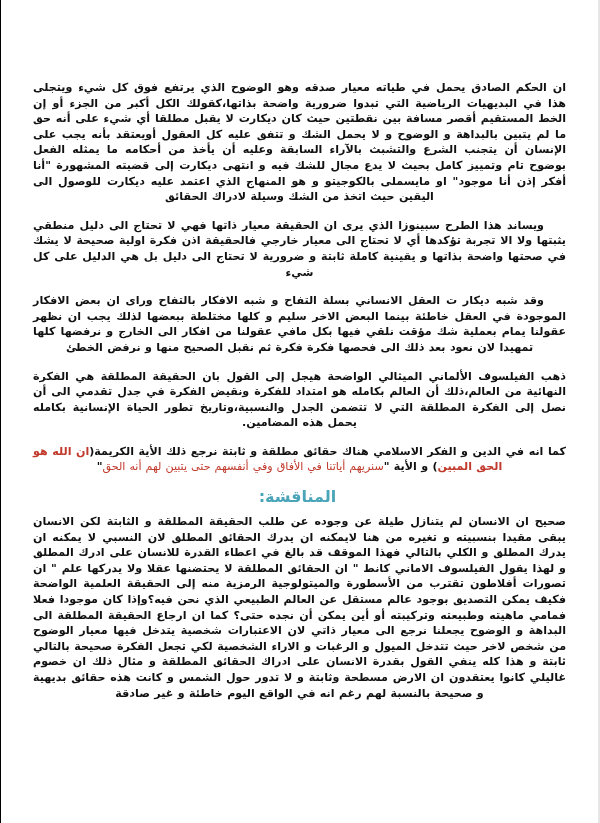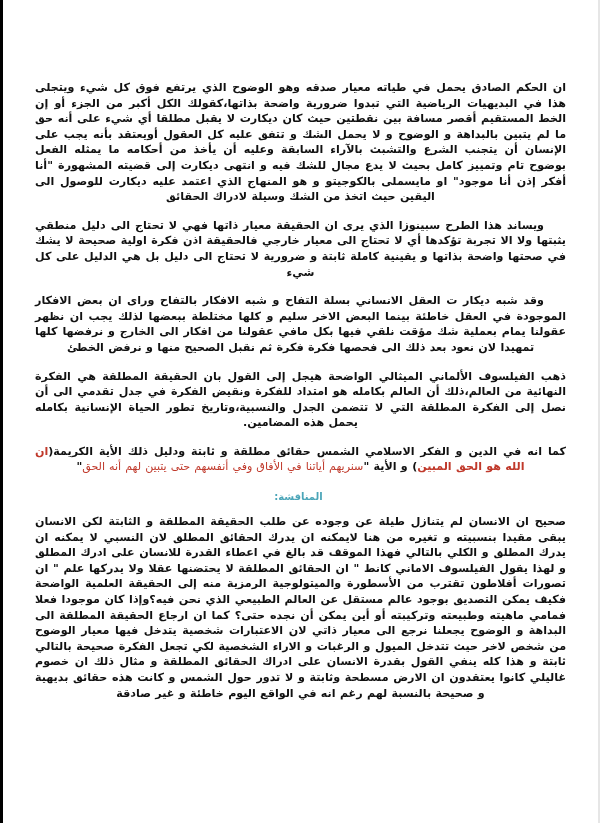--- a/index.html
+++ b/index.html
@@ -14,21 +14,21 @@
     font-family: "DejaVu Sans", "Liberation Sans", sans-serif;
     overflow: hidden;
   }
   .page {
     position: relative;
     width: 600px;
     height: 823px;
     background: #ffffff;
     box-sizing: border-box;
     border-right: 2px solid #e6e6e6;
-    border-left: 3px solid #000000;
+    border-left: 1px solid #000000;
     overflow: hidden;
   }
   .page-body {
     position: absolute;
     top: 80px;
     right: 32px;
     left: 32px;
     direction: rtl;
     text-align: justify;
     text-align-last: center;
@@ -58,21 +58,21 @@
     color: #c0392b;
     font-weight: bold;
   }
   .verse-2 {
     color: #c0392b;
     font-weight: normal;
   }
 
   
   .section-heading {
-    font-size: 10px;
+    font-size: 16px;
     line-height: 16px;
     font-weight: bold;
     color: #4aa5b8;
     text-align: right;
     direction: rtl;
     margin: 0 0 9px 0;
     padding-right: 4px;
   }
   .discussion-para {
     margin-bottom: 0;
@@ -85,20 +85,20 @@
   <div class="page-body">
 
     <p class="para">ان الحكم الصادق يحمل في طياته معيار صدقه وهو الوضوح الذي يرتفع فوق كل شيء ويتجلى هذا في البديهيات الرياضية التي تبدوا ضرورية واضحة بذاتها،كقولك الكل أكبر من الجزء أو إن الخط المستقيم أقصر مسافة بين نقطتين حيث كان ديكارت لا يقبل مطلقا أي شيء على أنه حق ما لم يتبين بالبداهة و الوضوح و لا يحمل الشك و تتفق عليه كل العقول أويعتقد بأنه يجب على الإنسان أن يتجنب الشرع والتشبث بالآراء السابقة وعليه أن يأخذ من أحكامه ما يمثله الفعل بوضوح تام وتمييز كامل بحيث لا يدع مجال للشك فيه و انتهى ديكارت إلى قضيته المشهورة "أنا أفكر إذن أنا موجود" او مايسملى بالكوجيتو و هو المنهاج الذي اعتمد عليه ديكارت للوصول الى اليقين حيث اتخذ من الشك وسيلة لادراك الحقائق</p>
 
     <p class="para indent">ويساند هذا الطرح سبينوزا الذي يرى ان الحقيقة معيار ذاتها فهي لا تحتاج الى دليل منطقي يثبتها ولا الا تجربة تؤكدها أي لا تحتاج الى معيار خارجي فالحقيقة اذن فكرة اولية صحيحة لا يشك في صحتها واضحة بذاتها و يقينية كاملة ثابتة و ضرورية لا تحتاج الى دليل بل هي الدليل على كل شيء</p>
 
     <p class="para indent">وقد شبه ديكار ت العقل الانساني بسلة التفاح و شبه الافكار بالتفاح وراى ان بعض الافكار الموجودة في العقل خاطئة بينما البعض الاخر سليم و كلها مختلطة ببعضها لذلك يجب ان نظهر عقولنا يمام بعملية شك مؤقت نلقي فيها بكل مافي عقولنا من افكار الى الخارج و نرفضها كلها تمهيدا لان نعود بعد ذلك الى فحصها فكرة فكرة ثم نقبل الصحيح منها و نرفض الخطئ</p>
 
     <p class="para">ذهب الفيلسوف الألماني الميثالي الواضحة هيجل إلى القول بان الحقيقة المطلقة هي الفكرة النهائية من العالم،ذلك أن العالم بكامله هو امتداد للفكرة ونقيض الفكرة في جدل تقدمي الى أن نصل إلى الفكرة المطلقة التي لا تتضمن الجدل والنسبية،وتاريخ تطور الحياة الإنسانية بكامله يحمل هذه المضامين.</p>
 
-    <p class="para scripture-block"><span>كما انه في الدين و الفكر الاسلامي  الشمس حقائق مطلقة و ثابتة  ودليل ذلك الأية الكريمة(</span><span class="verse">ان الله هو الحق المبين</span><span>) و الأية "</span><span class="verse-2">سنريهم أياتنا في الأفاق وفي أنفسهم حتى يتبين لهم أنه الحق</span><span>"</span></p>
+    <p class="para scripture-block"><span>كما انه في الدين و الفكر الاسلامي  هناك حقائق مطلقة و ثابتة  نرجع ذلك الأية الكريمة(</span><span class="verse">ان الله هو الحق المبين</span><span>) و الأية "</span><span class="verse-2">سنريهم أياتنا في الأفاق وفي أنفسهم حتى يتبين لهم أنه الحق</span><span>"</span></p>
 
     <div class="section-heading">المناقشة:</div>
 
     <p class="para discussion-para">صحيح ان الانسان لم يتنازل طيلة عن وجوده عن طلب الحقيقة المطلقة و الثابتة لكن الانسان يبقى مقيدا بنسبيته و تغيره من هنا لايمكنه ان يدرك الحقائق المطلق لان النسبي لا يمكنه ان يدرك المطلق و الكلي بالتالي فهذا الموقف قد بالغ في اعطاء القدرة للانسان على ادرك المطلق و لهذا يقول الفيلسوف الاماني كانط " ان الحقائق المطلقة لا يحتضنها عقلا ولا يدركها علم " ان تصورات أفلاطون تقترب من الأسطورة والميتولوجية الرمزية منه إلى الحقيقة العلمية الواضحة فكيف يمكن التصديق بوجود عالم مستقل عن العالم الطبيعي الذي نحن فيه؟وإذا كان موجودا فعلا فمامي ماهيته وطبيعته وتركيبته أو أين يمكن أن نجده حتى؟ كما ان ارجاع الحقيقة المطلقة الى البداهة و الوضوح يجعلنا نرجع الى معيار ذاتي لان الاعتبارات شخصية يتدخل فيها معيار الوضوح من شخص لاخر حيث تتدخل الميول و الرغبات و الاراء الشخصية  لكي تجعل الفكرة صحيحة  بالتالي ثابتة و هذا كله ينفي القول بقدرة الانسان على ادراك الحقائق المطلقة و مثال ذلك ان خصوم غاليلي كانوا يعتقدون ان الارض مسطحة وثابتة و لا تدور حول الشمس و كانت هذه حقائق بديهية و صحيحة بالنسبة لهم رغم انه في الواقع اليوم خاطئة و غير صادقة</p>
 
   </div>
 </div>
 
 </body></html>

